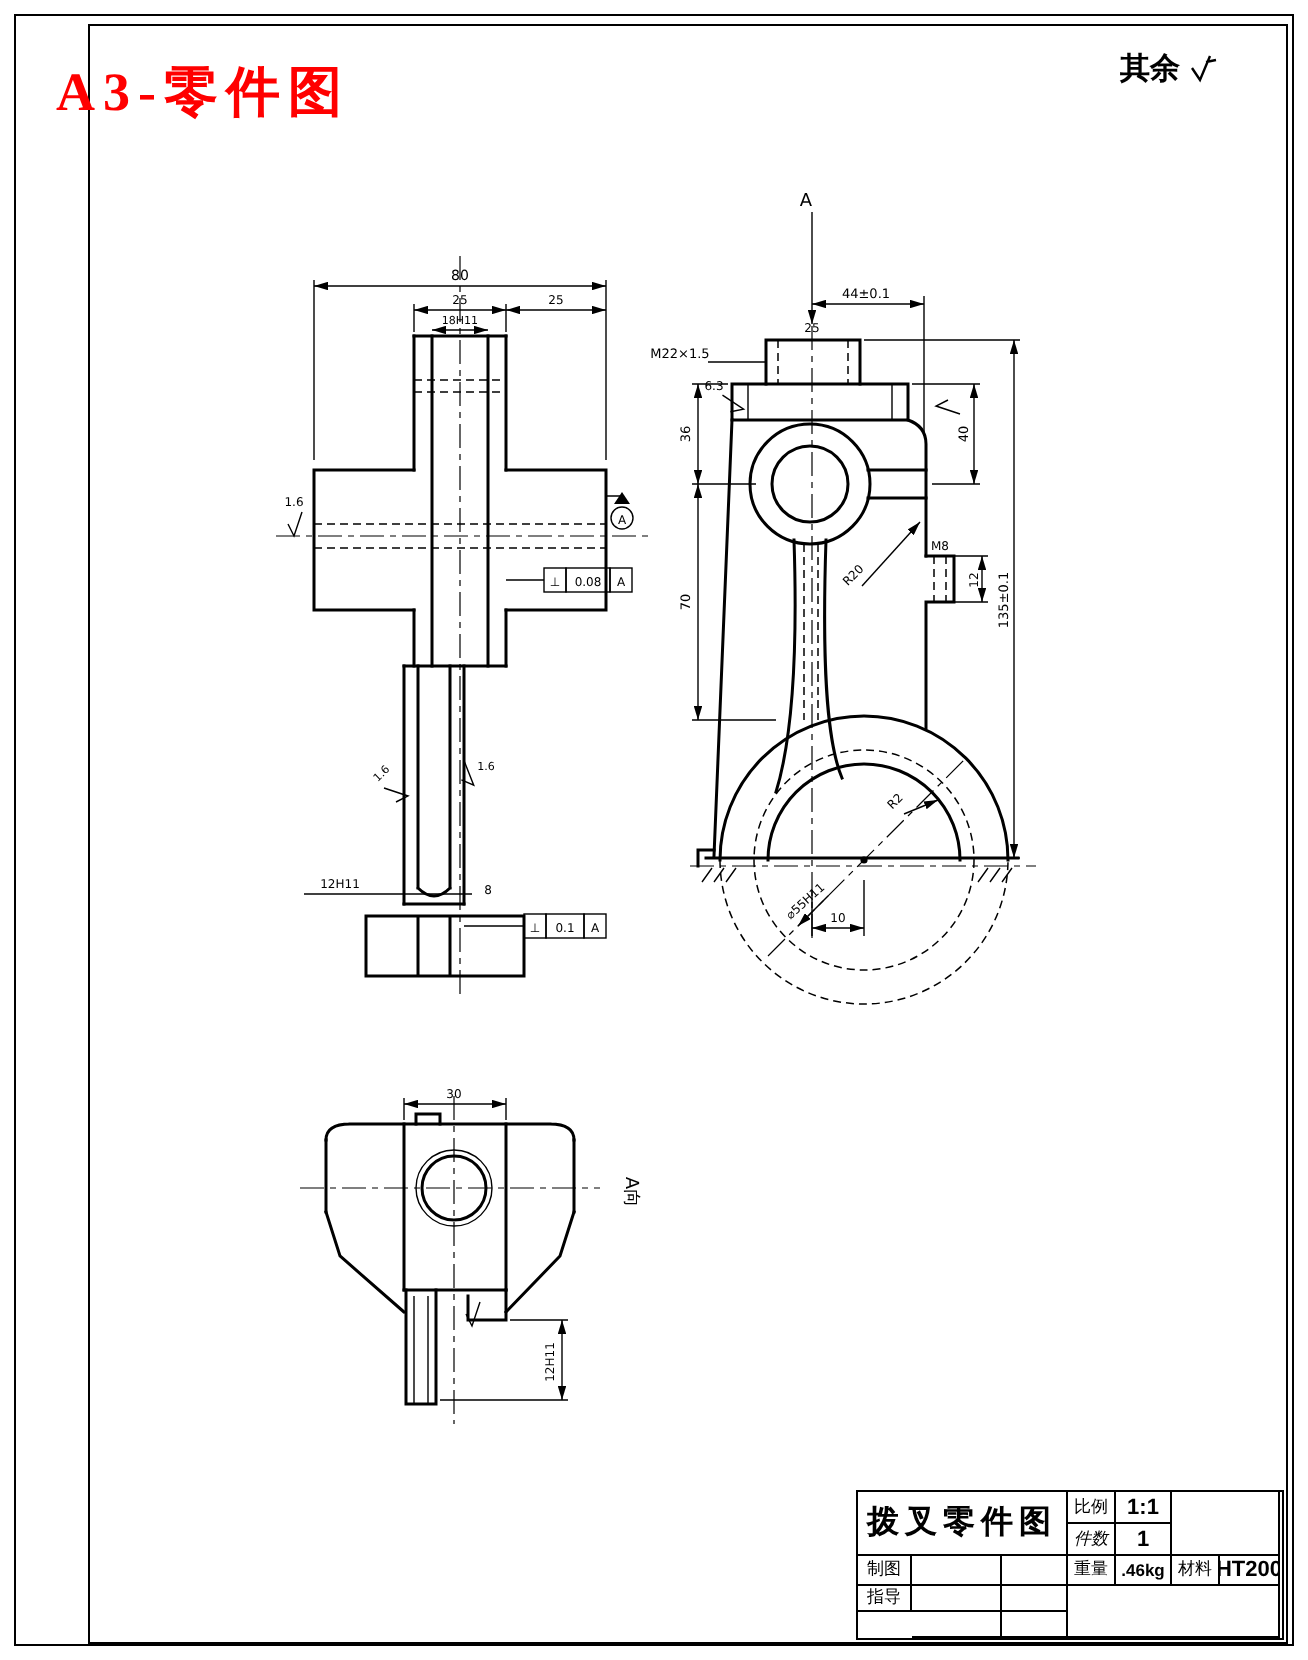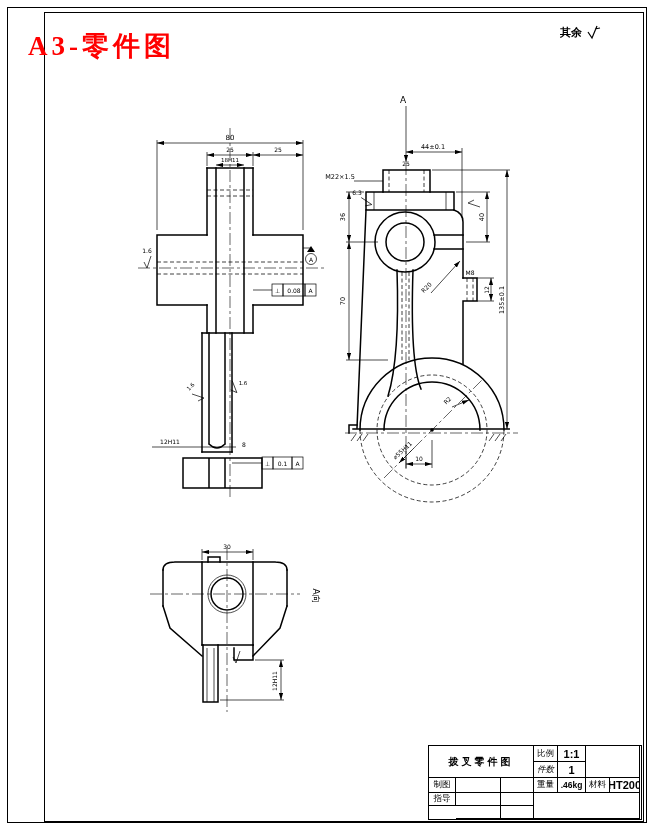--- a/index.html
+++ b/index.html
@@ -2,40 +2,40 @@
 <html><head>
 <meta charset="utf-8">
 <style>
   html,body{margin:0;padding:0;background:#fff;}
   .sheet{position:relative;width:654px;height:830px;background:#fff;overflow:hidden;
          font-family:"Liberation Sans",sans-serif;}
   .outer-border{position:absolute;left:7px;top:7px;width:638px;height:814px;border:1.2px solid #000;}
   .inner-frame{position:absolute;left:44px;top:12px;width:598px;height:808px;border:1px solid #000;}
   .corner-title{position:absolute;left:28px;top:28px;color:#ff0000;font-weight:bold;
       font-family:"Liberation Serif",serif;font-size:27px;letter-spacing:4px;white-space:nowrap;}
-  .finish-note{position:absolute;left:560px;top:25px;display:flex;align-items:flex-end;gap:4px;
-      font-size:11px;font-weight:bold;color:#000;}
+  .finish-note{position:absolute;left:560px;top:25px;display:flex;align-items:center;gap:4px;
+      font-size:15px;font-weight:bold;color:#000;}
   svg.cad{position:absolute;left:0;top:0;}
   svg.cad .o{stroke:#000;stroke-width:1.5;fill:none;stroke-linecap:square;}
   svg.cad .t{stroke:#000;stroke-width:.7;fill:none;}
   svg.cad .d{stroke:#000;stroke-width:.75;fill:none;stroke-dasharray:4 2.5;}
   svg.cad .c{stroke:#000;stroke-width:.6;fill:none;stroke-dasharray:12 3 3 3;}
   svg.cad .dl{stroke:#000;stroke-width:.7;fill:none;marker-start:url(#ae);marker-end:url(#ae);}
   svg.cad .de{stroke:#000;stroke-width:.7;fill:none;marker-end:url(#ae);}
   svg.cad text{font-family:"DejaVu Sans",sans-serif;font-size:7px;fill:#000;text-anchor:middle;}
   svg.cad .s6{font-size:6px;} svg.cad .s55{font-size:5.5px;} svg.cad .s9{font-size:9px;}
   svg.cad .s65{font-size:6.5px;}
   
   .tblock{position:absolute;left:428px;top:745px;width:214px;height:75px;border:1.6px solid #000;
       box-sizing:border-box;display:grid;
       grid-template-columns:27px 45px 33px 24px 28px 24px 30px;
       grid-template-rows:16px 16px 15px 13px 13px;font-size:8.5px;color:#000;}
   .tblock .cell{border-right:1px solid #000;border-bottom:1px solid #000;display:flex;
       align-items:center;justify-content:center;overflow:hidden;white-space:nowrap;}
-  .tblock .pt{font-size:10px;font-weight:bold;letter-spacing:3px;}
+  .tblock .pt{font-size:16px;font-weight:bold;letter-spacing:3px;}
   .tblock .big{font-size:11px;font-weight:bold;}
   .tblock .med{font-size:11px;font-weight:bold;}
 </style>
 </head>
 <body>
 
 <div class="sheet">
 
   <div class="outer-border"></div>
   <div class="inner-frame"></div>

